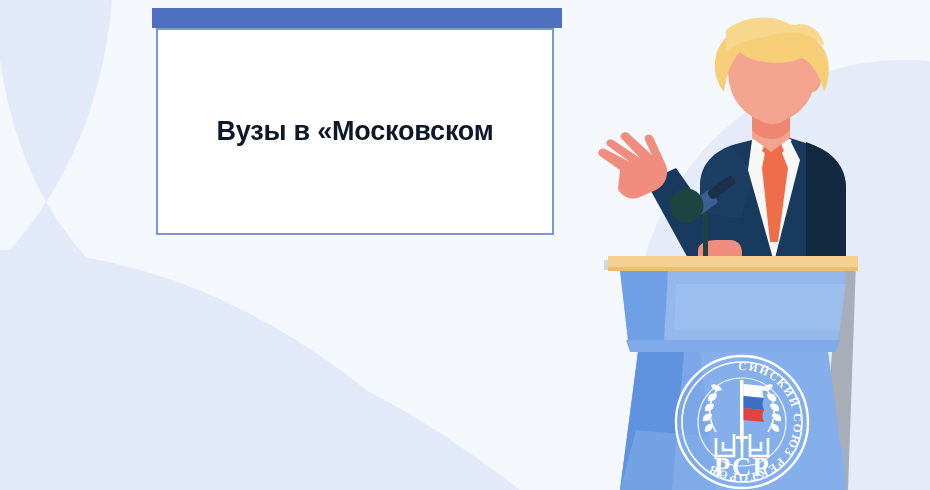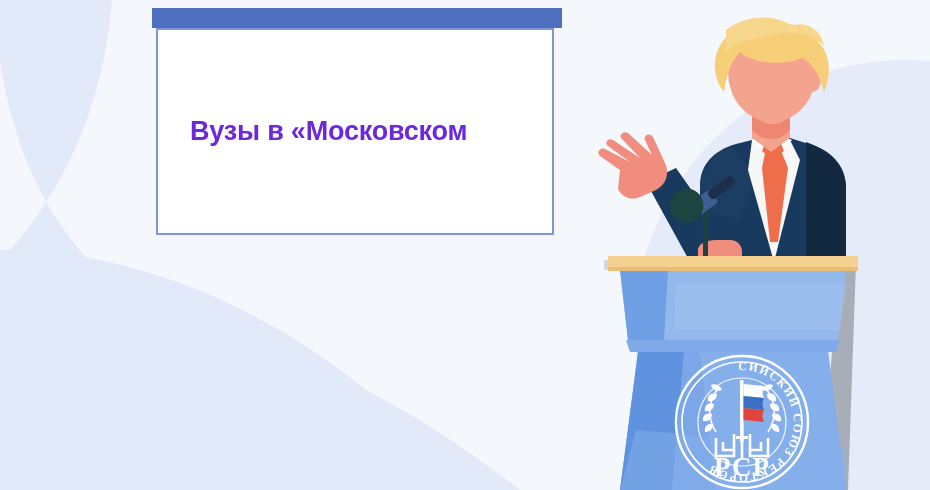--- a/index.html
+++ b/index.html
@@ -48,25 +48,25 @@
     width: 398px;
     height: 207px;
     background: #ffffff;
     border: 2px solid #7f96d6;
     box-sizing: border-box;
     display: flex;
     align-items: center;
     justify-content: center;
   }
   #board-title {
-    color: #6d28d9;
+    color: #0f172a;
     font-size: 27px;
     font-weight: bold;
     line-height: 1.28;
-    text-align: left;
+    text-align: center;
     letter-spacing: -0.2px;
     width: 330px;
   }
 
   
   #headline {
     position: absolute;
     left: 168px;
     top: 296px;
     width: 420px;

